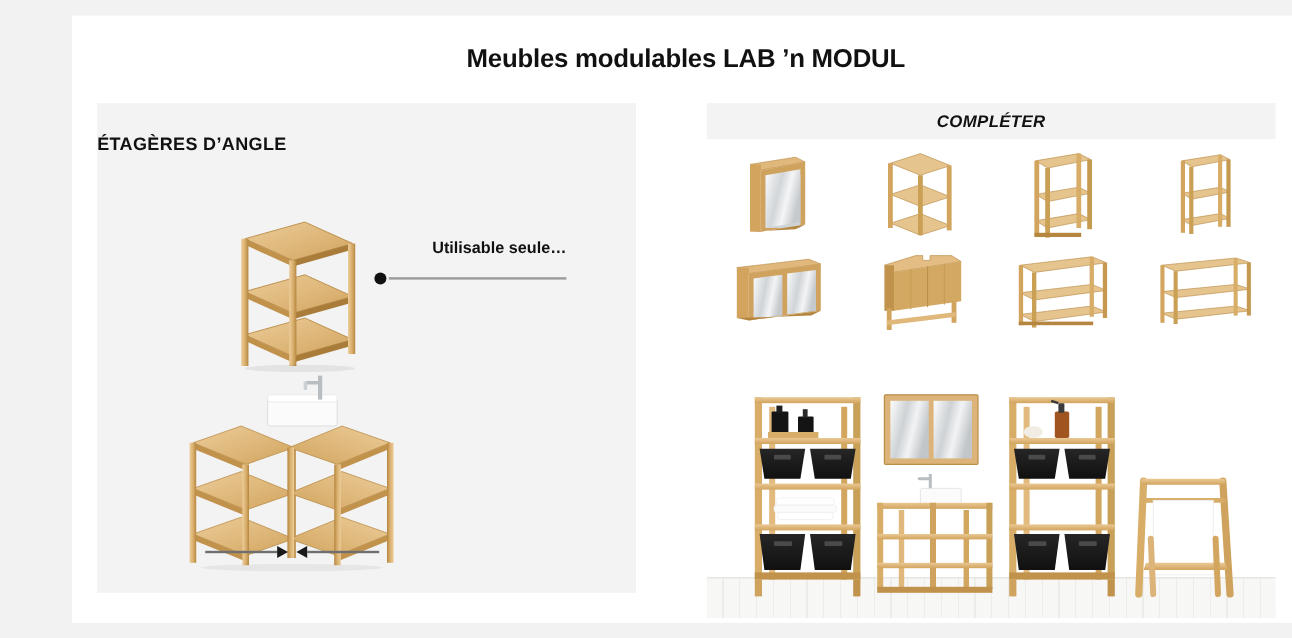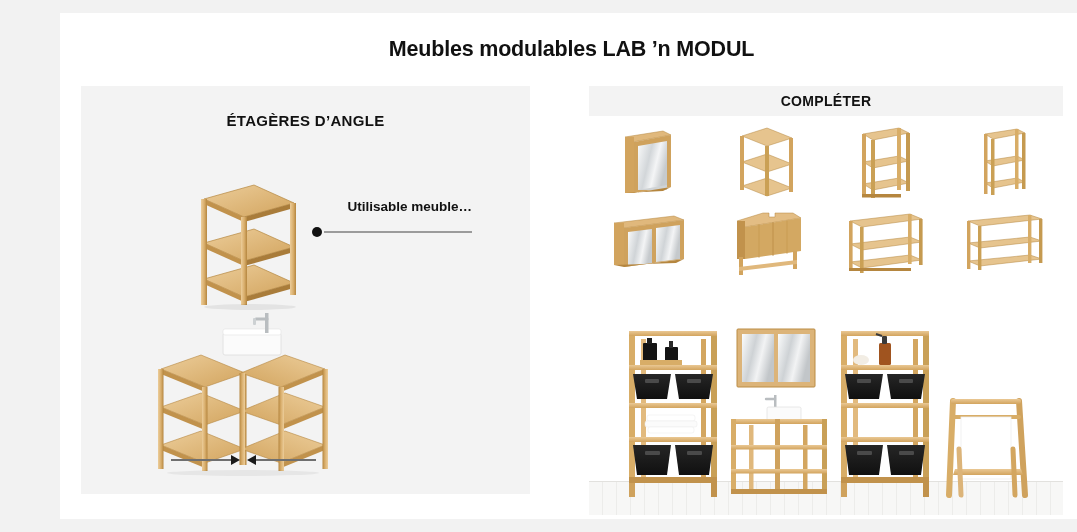--- a/index.html
+++ b/index.html
@@ -49,21 +49,21 @@
     top: 73px;
     width: 449px;
     height: 408px;
     background: #f3f3f3;
   }
   .left-panel-title {
     position: absolute;
     left: 0;
     top: 26px;
     width: 449px;
-    text-align: center;
+    text-align: left;
     font-size: 15px;
     font-weight: bold;
     letter-spacing: 0.3px;
     color: #111111;
   }
 
   
   .callout { position: absolute; }
   .callout-label {
     position: absolute;
@@ -119,21 +119,21 @@
   }
   .band-title {
     width: 100%;
     text-align: center;
     line-height: 30px;
     font-size: 14px;
     font-weight: bold;
     letter-spacing: 0.3px;
     color: #111111;
   }
-  #band-completer { top: 73px; }
+  #band-completer { top: 73px; font-style: italic; }
   #band-composer  { top: 272px; }
 
   .product-grid {
     position: absolute;
     left: 529px;
     top: 110px;
     width: 474px;
     height: 160px;
     display: grid;
     grid-template-columns: repeat(4, 1fr);
@@ -220,21 +220,21 @@
 
           <rect x="15" y="18" width="6" height="106" fill="url(#wPost)"></rect>
           <rect x="55" y="36" width="6" height="88" fill="url(#wPost)"></rect>
           <rect x="104" y="22" width="6" height="92" fill="url(#wPost)"></rect>
 
           <ellipse cx="64" cy="126" rx="46" ry="3" fill="#00000010"></ellipse>
         </svg>
       </div>
 
       <div class="callout" style="left:231px; top:113px; width:160px; height:36px;">
-        <div class="callout-label" style="top:0px; width:160px;">Utilisable meuble…</div>
+        <div class="callout-label" style="top:0px; width:160px;">Utilisable seule…</div>
         <div class="callout-line" style="top:32px; width:148px;"></div>
         <div class="callout-dot" style="top:28px;"></div>
       </div>
 
       <div style="position:absolute; left:72px; top:225px;">
         <svg width="180" height="170" viewBox="0 0 180 170" aria-hidden="true">
 
           <g>
             <rect x="70" y="22" width="58" height="22" rx="2" fill="#fbfbfb" stroke="#dddddd" stroke-width="0.8"></rect>
             <rect x="70" y="18" width="58" height="6" rx="2" fill="#ffffff" stroke="#e3e3e3" stroke-width="0.6"></rect>

